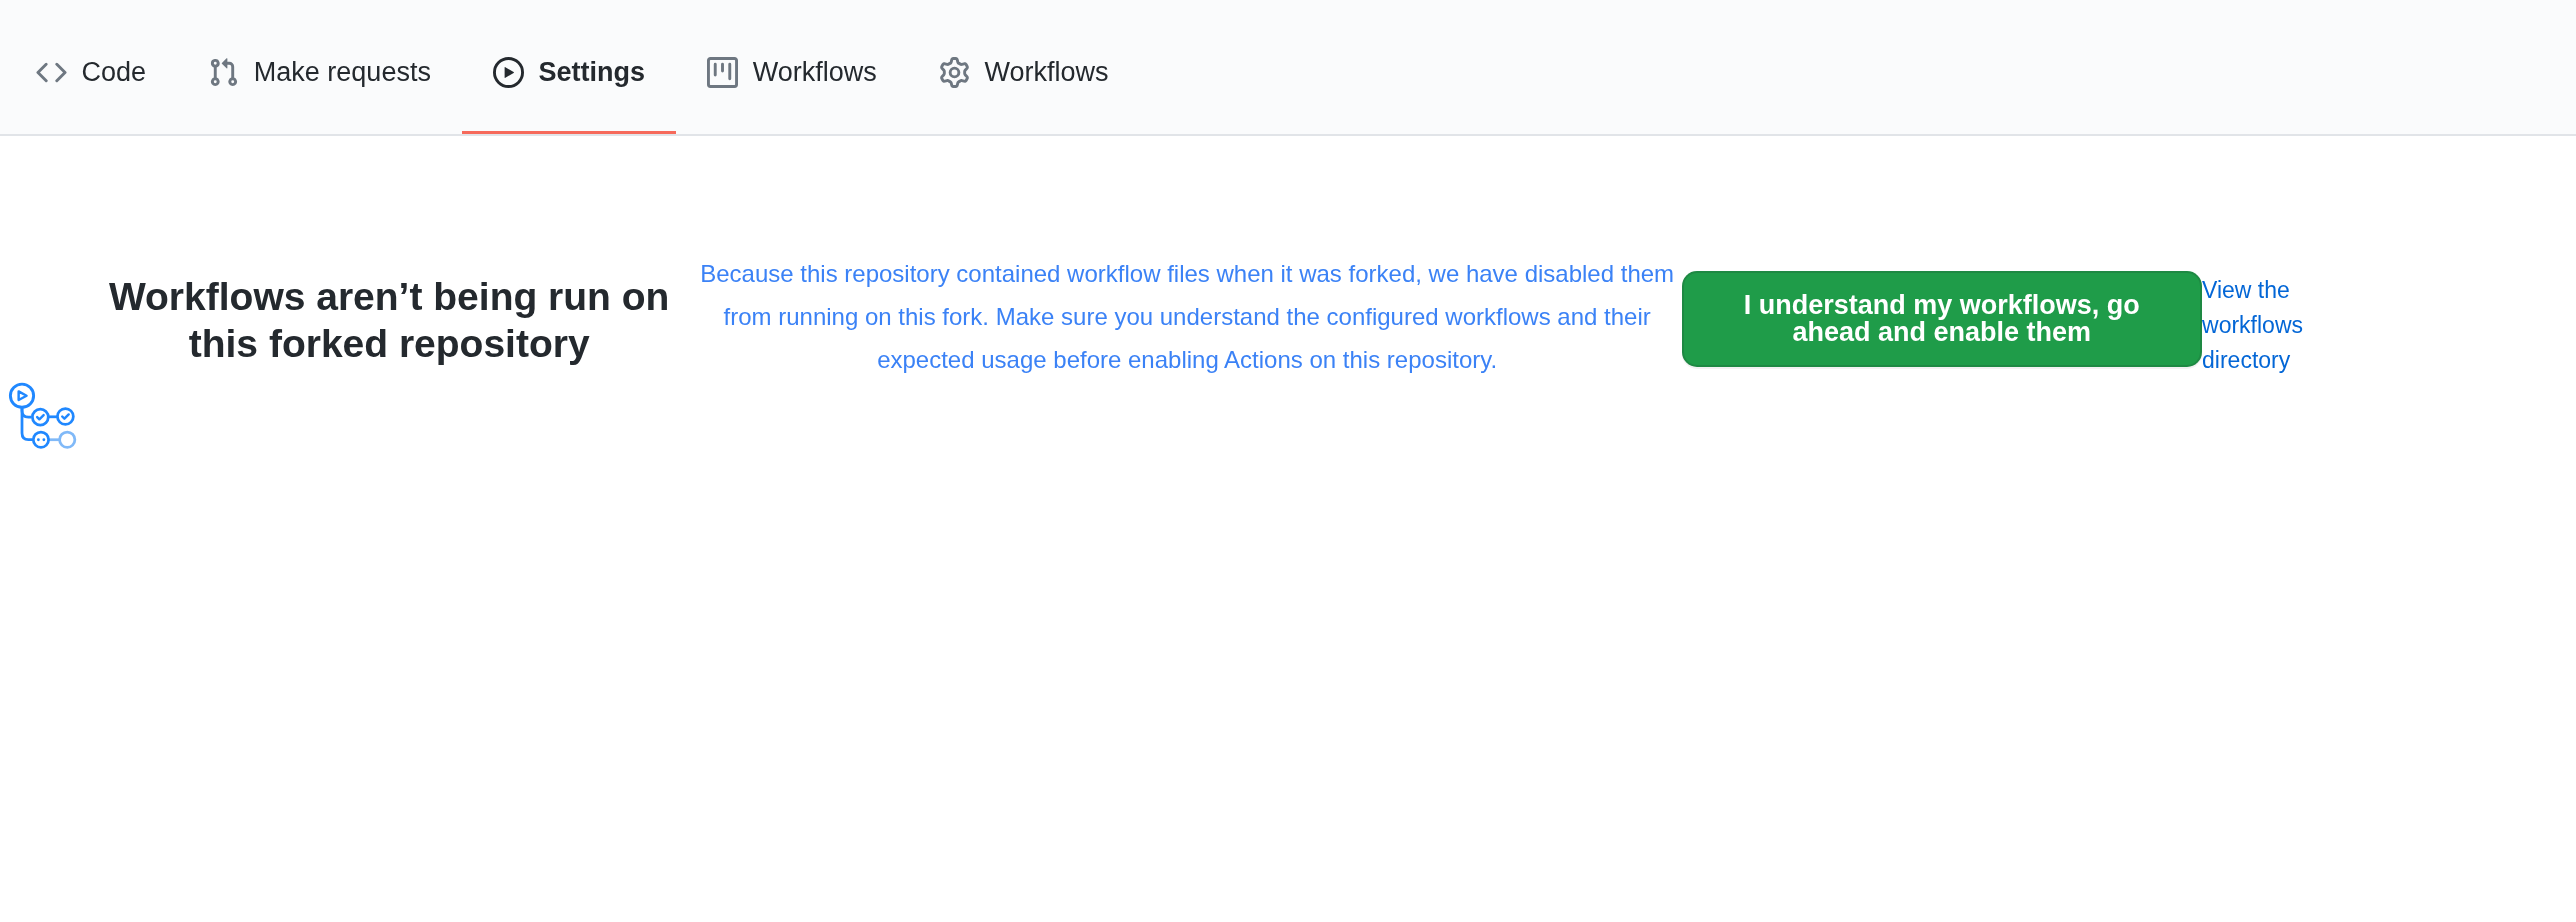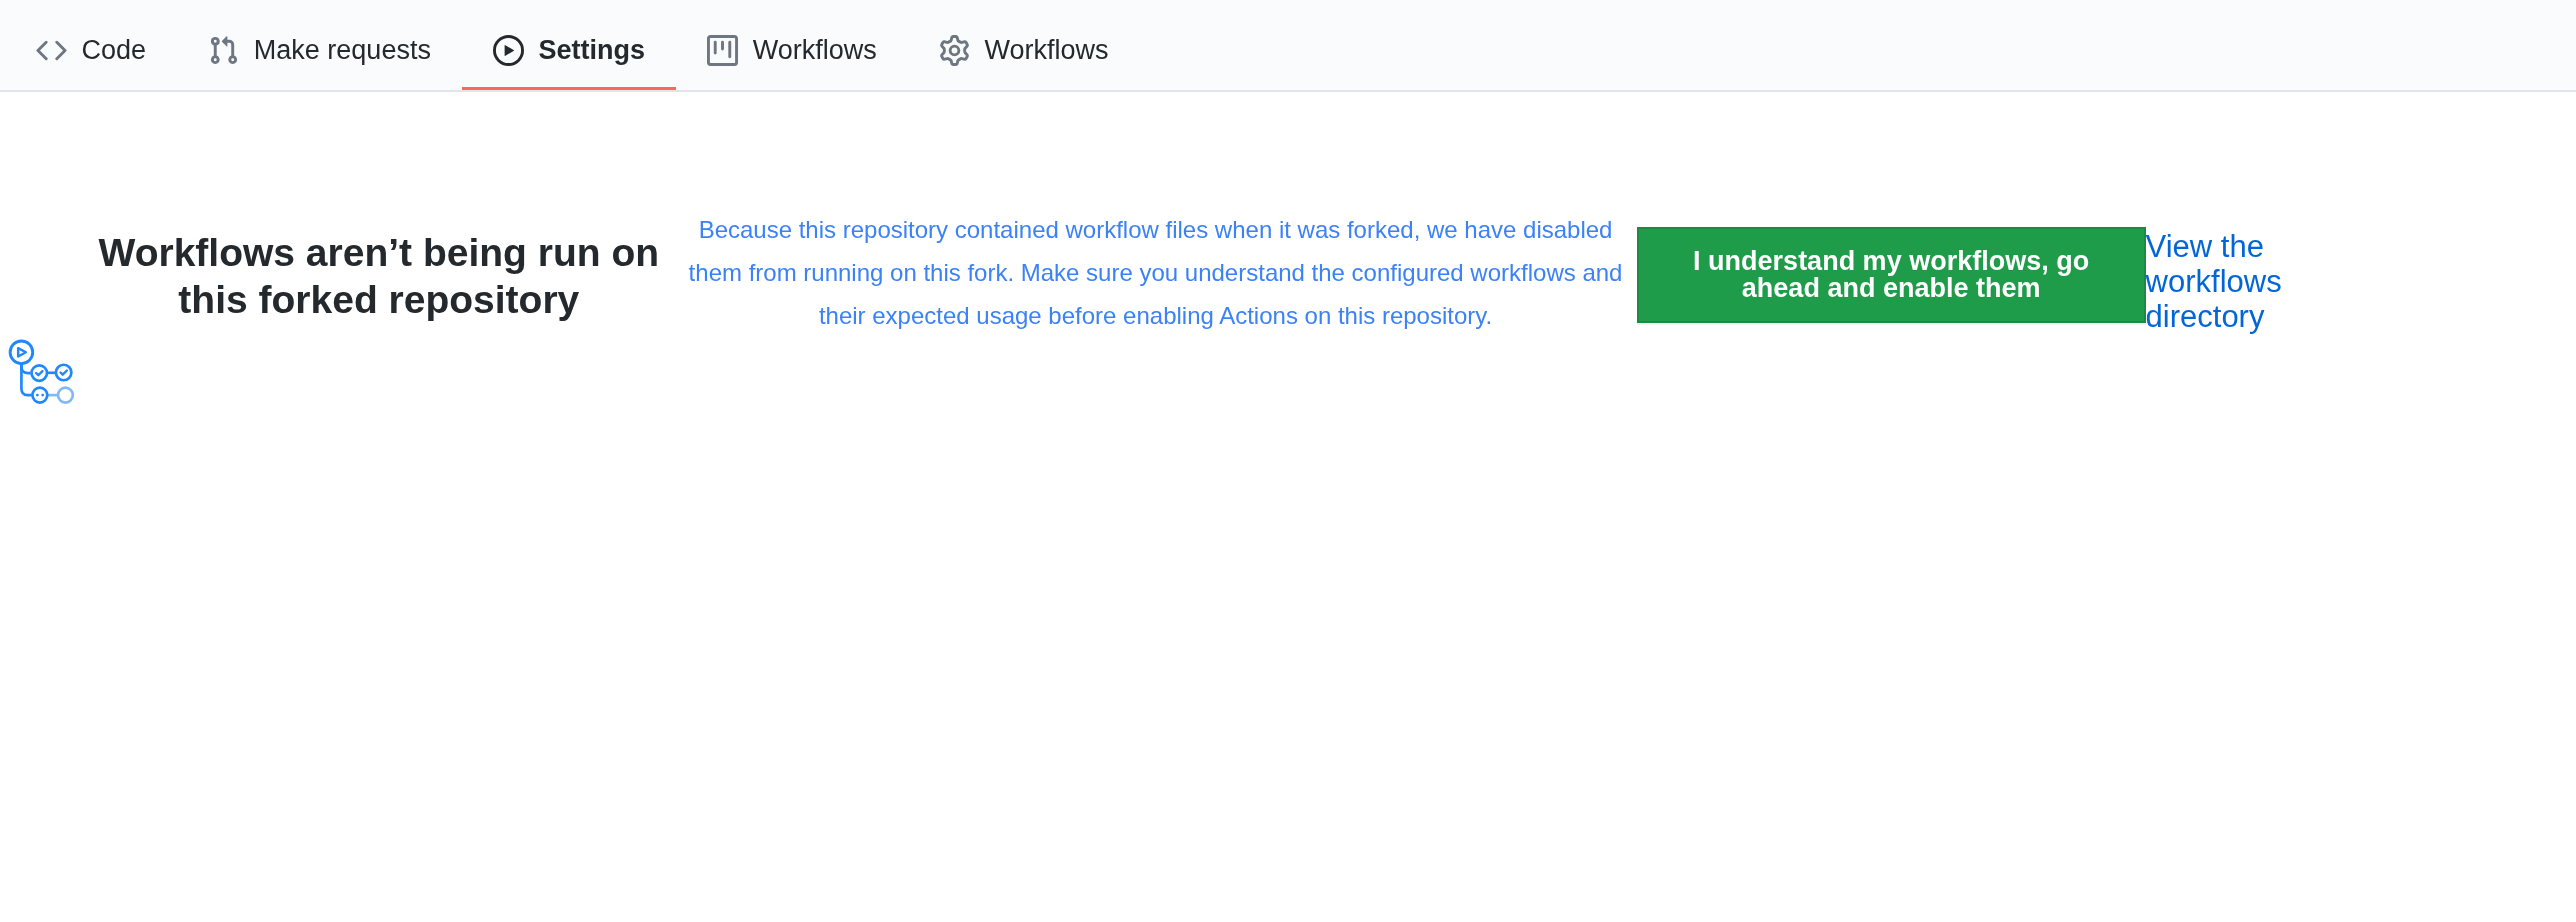--- a/index.html
+++ b/index.html
@@ -6,21 +6,21 @@
   body {
     width: 2576px; height: 923px;
     background: #ffffff;
     font-family: "Liberation Sans", sans-serif;
     overflow: hidden;
     -webkit-font-smoothing: antialiased;
   }
 
   
   .repo-nav {
-    height: 92px;
+    height: 136px;
     box-sizing: border-box;
     background: #fafbfc;
     border-bottom: 2px solid #e1e4e8;
     display: flex;
     align-items: stretch;
     padding-left: 4.9px;
   }
   .tab {
     display: flex;
     align-items: center;
@@ -61,33 +61,33 @@
     width: 1583px;
     font-size: 24px;
     line-height: 43px;
     color: #3b82f6;
     text-align: center;
   }
   .enable-btn {
     margin-top: 22px;
     background: #1f9c49;
     border: 2px solid rgba(27, 31, 35, 0.15);
-    border-radius: 0;
+    border-radius: 15px;
     color: #ffffff;
     font-family: "Liberation Sans", sans-serif;
     font-size: 27px;
     font-weight: 700;
     line-height: 27px;
     padding: 18.6px 39px;
     cursor: pointer;
     box-shadow: 0 2px 0 rgba(27, 31, 35, 0.06);
   }
   .workflows-link {
     margin-top: 35px;
-    font-size: 31px;
+    font-size: 23px;
     line-height: 35px;
     color: #0366d6;
     text-decoration: none;
     cursor: pointer;
   }
 </style>
 </head>
 <body>
 
 <nav class="repo-nav">

